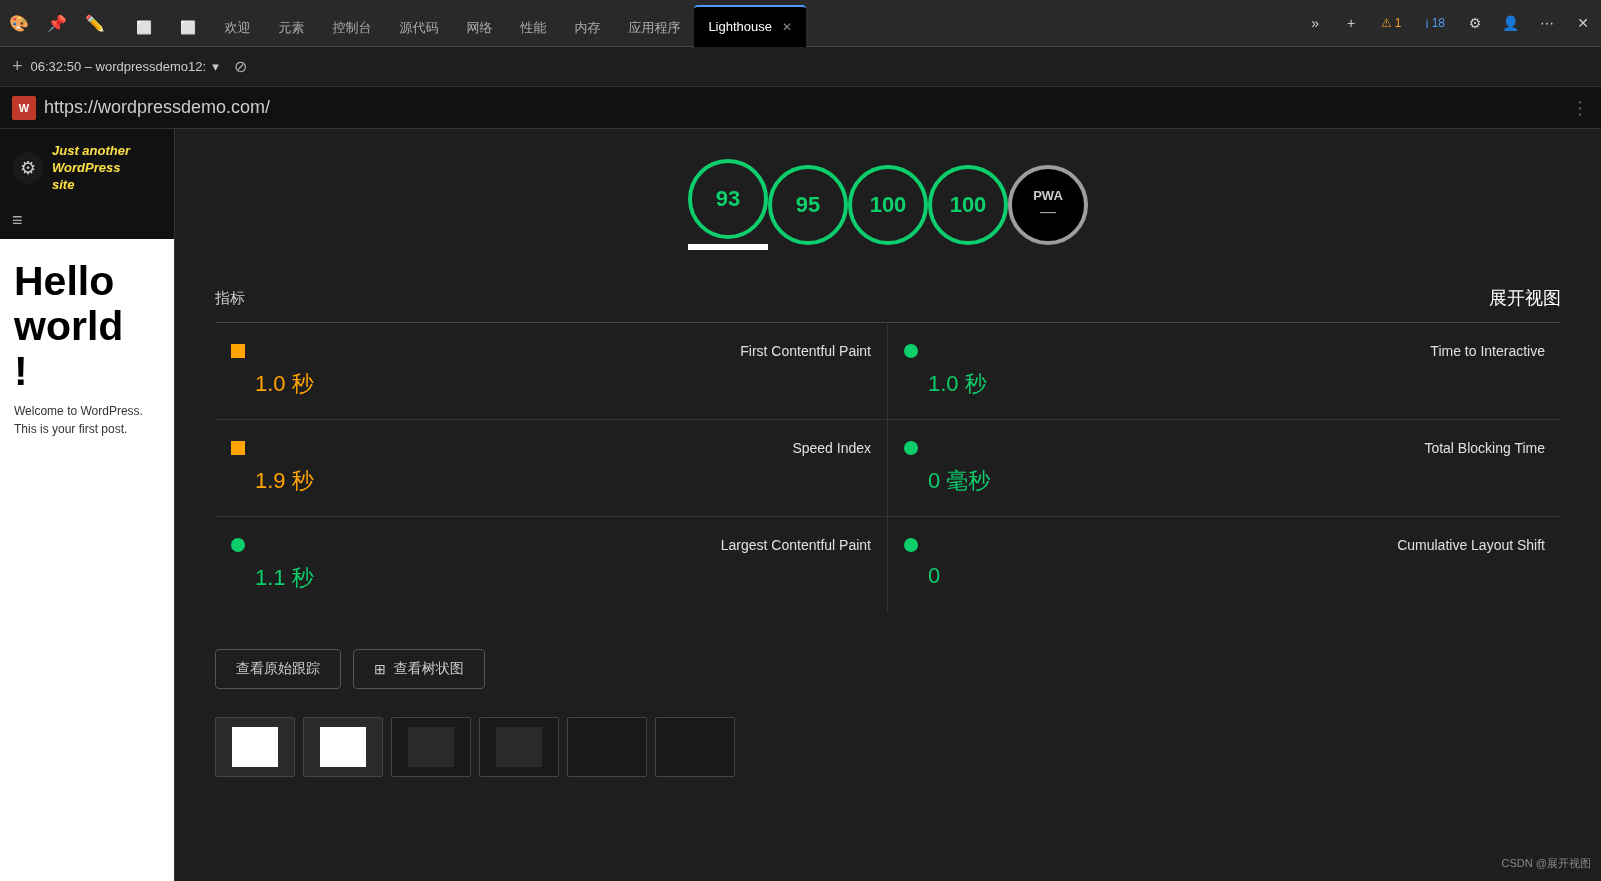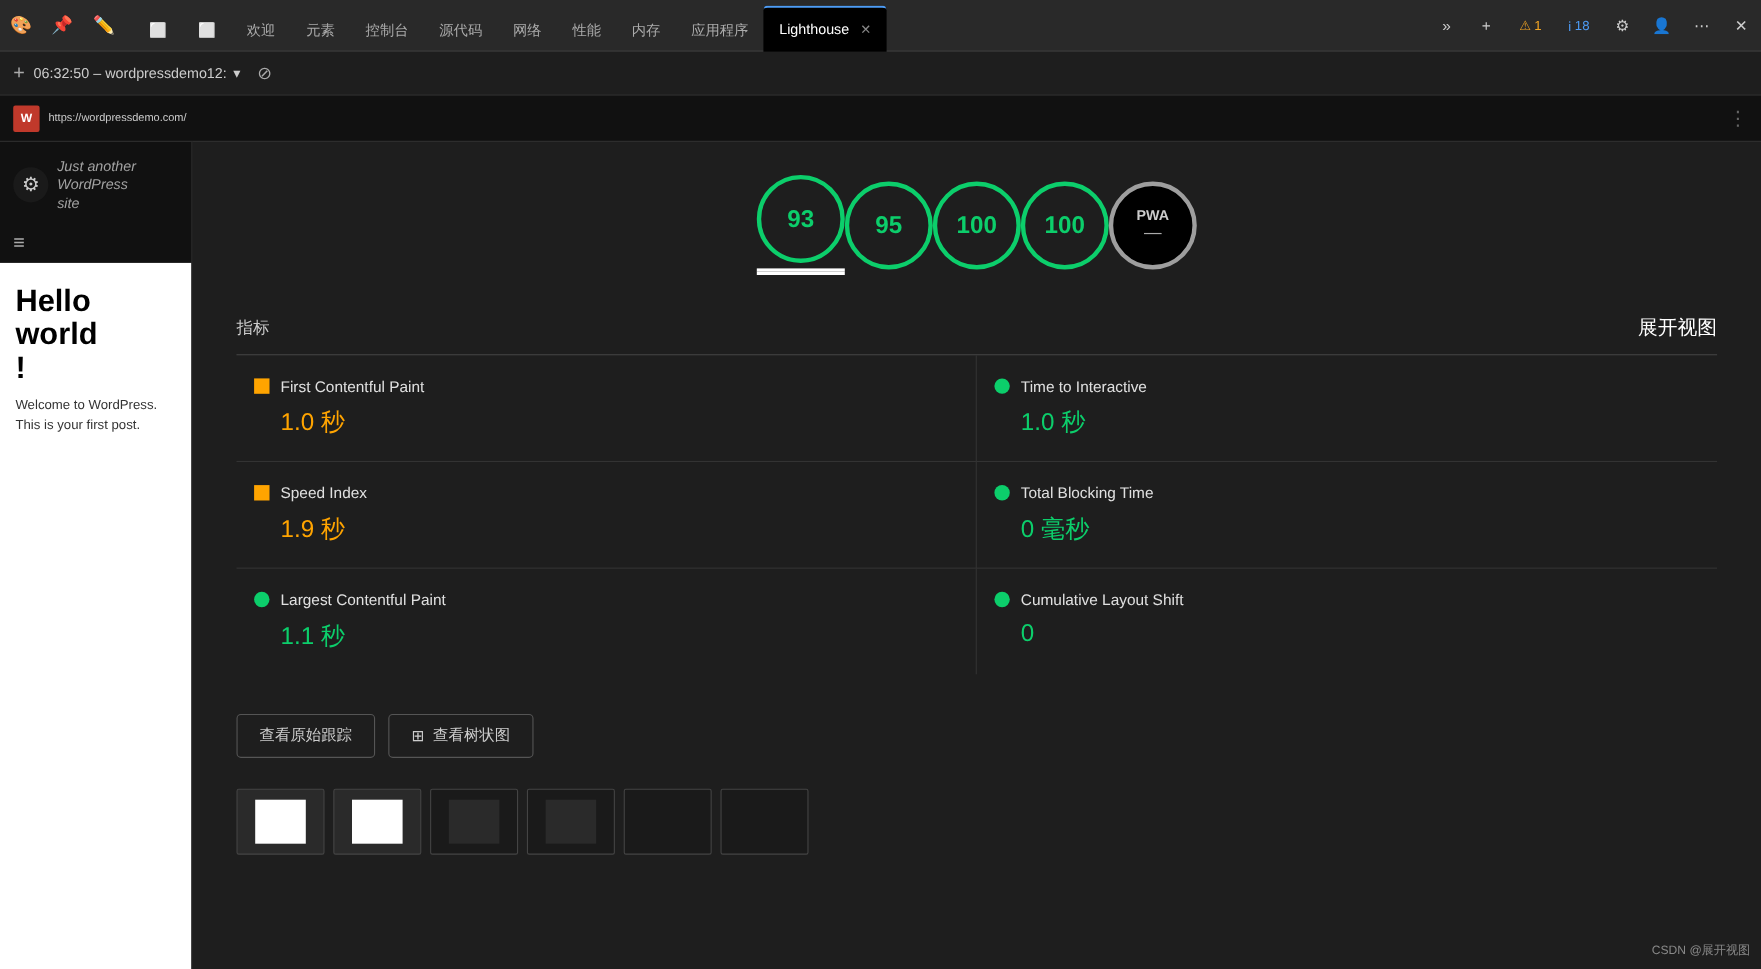--- a/index.html
+++ b/index.html
@@ -114,21 +114,21 @@
       gap: 8px;
       border-bottom: 1px solid #333;
     }
     .site-icon {
       width: 24px; height: 24px;
       background: #c0392b;
       display: flex; align-items: center; justify-content: center;
       color: #fff; font-size: 11px; font-weight: bold;
       border-radius: 2px;
     }
-    .url-text { color: #ccc; font-size: 10px; flex: 1; }
+    .url-text { color: #ccc; font-size: 18px; flex: 1; }
     .url-more { color: #666; font-size: 18px; cursor: pointer; }
 
     
     .main-layout {
       display: flex;
       height: calc(881px - 47px - 40px - 42px);
     }
 
     
     .sidebar {
@@ -146,43 +146,43 @@
       cursor: pointer;
     }
     .sidebar-logo {
       width: 32px; height: 32px;
       background: #1a1a1a;
       border-radius: 50%;
       display: flex; align-items: center; justify-content: center;
       font-size: 16px;
     }
     .site-title {
-      color: #a3a3a3;
+      color: #fde047;
       font-size: 13px;
       font-style: italic;
-      font-weight: normal;
+      font-weight: bold;
       line-height: 1.3;
     }
     .sidebar-menu-icon {
       padding: 8px 12px;
       color: #aaa;
       font-size: 18px;
       cursor: pointer;
     }
     .sidebar-content {
       flex: 1;
       background: #fff;
       display: flex;
       flex-direction: column;
     }
     .sidebar-post-preview {
       padding: 20px 14px;
     }
     .post-title-big {
-      font-size: 28px;
+      font-size: 41px;
       font-weight: 900;
       color: #000;
       line-height: 1.1;
     }
     .post-excerpt {
       font-size: 12px;
       color: #333;
       margin-top: 8px;
       line-height: 1.5;
     }
@@ -268,20 +268,21 @@
     .metric-item {
       padding: 20px 16px;
       border-bottom: 1px solid #333;
     }
     .metric-item:nth-child(odd) {
       border-right: 1px solid #333;
     }
     .metric-name-row {
       display: flex; align-items: center; gap: 10px;
       margin-bottom: 10px;
+      justify-content: space-between;
     }
     .metric-dot {
       width: 14px; height: 14px;
       border-radius: 50%;
       flex-shrink: 0;
     }
     .dot-green { background: #0cce6b; }
     .metric-square {
       width: 14px; height: 14px;
       flex-shrink: 0;

